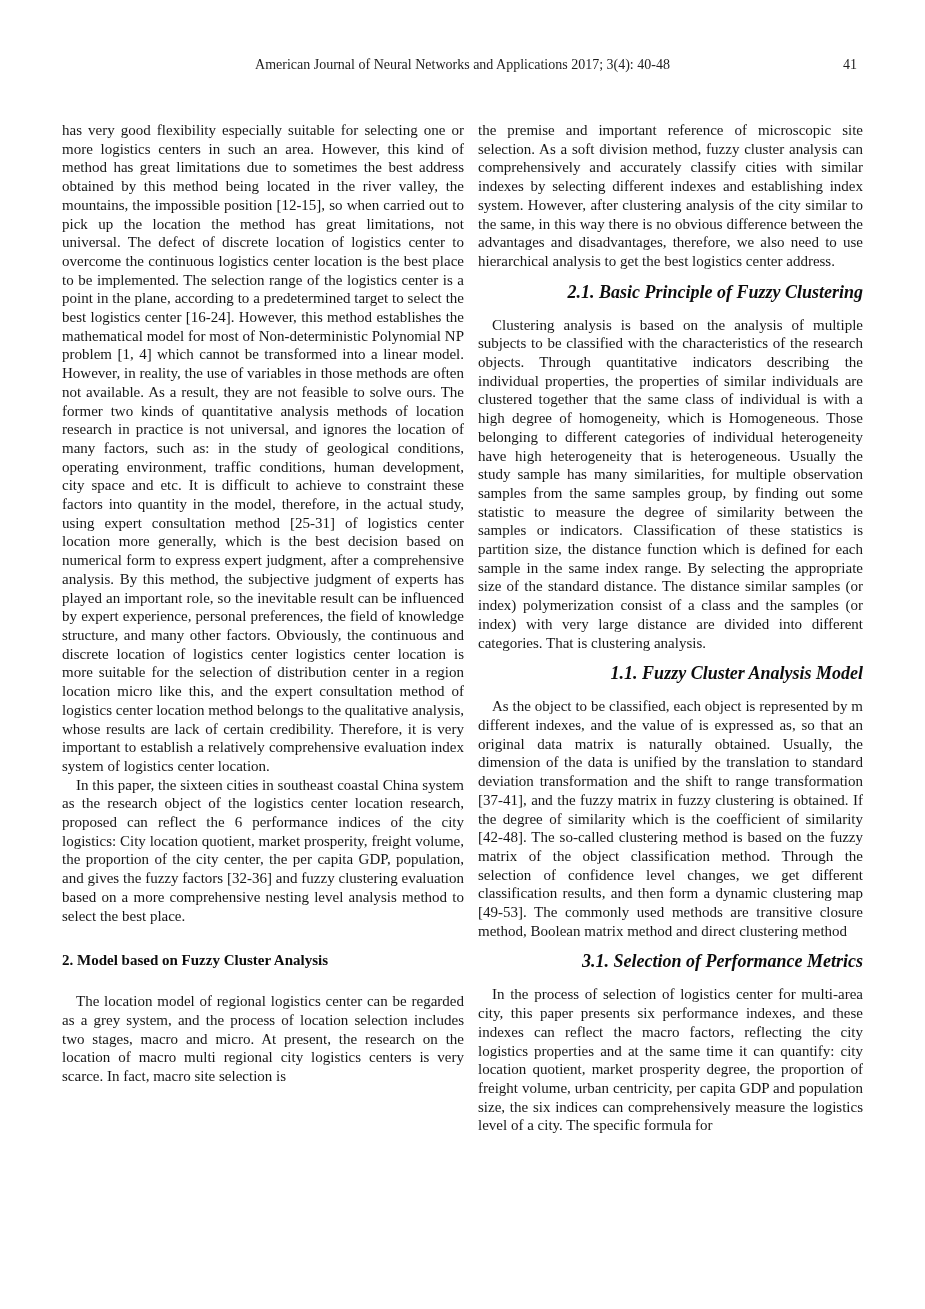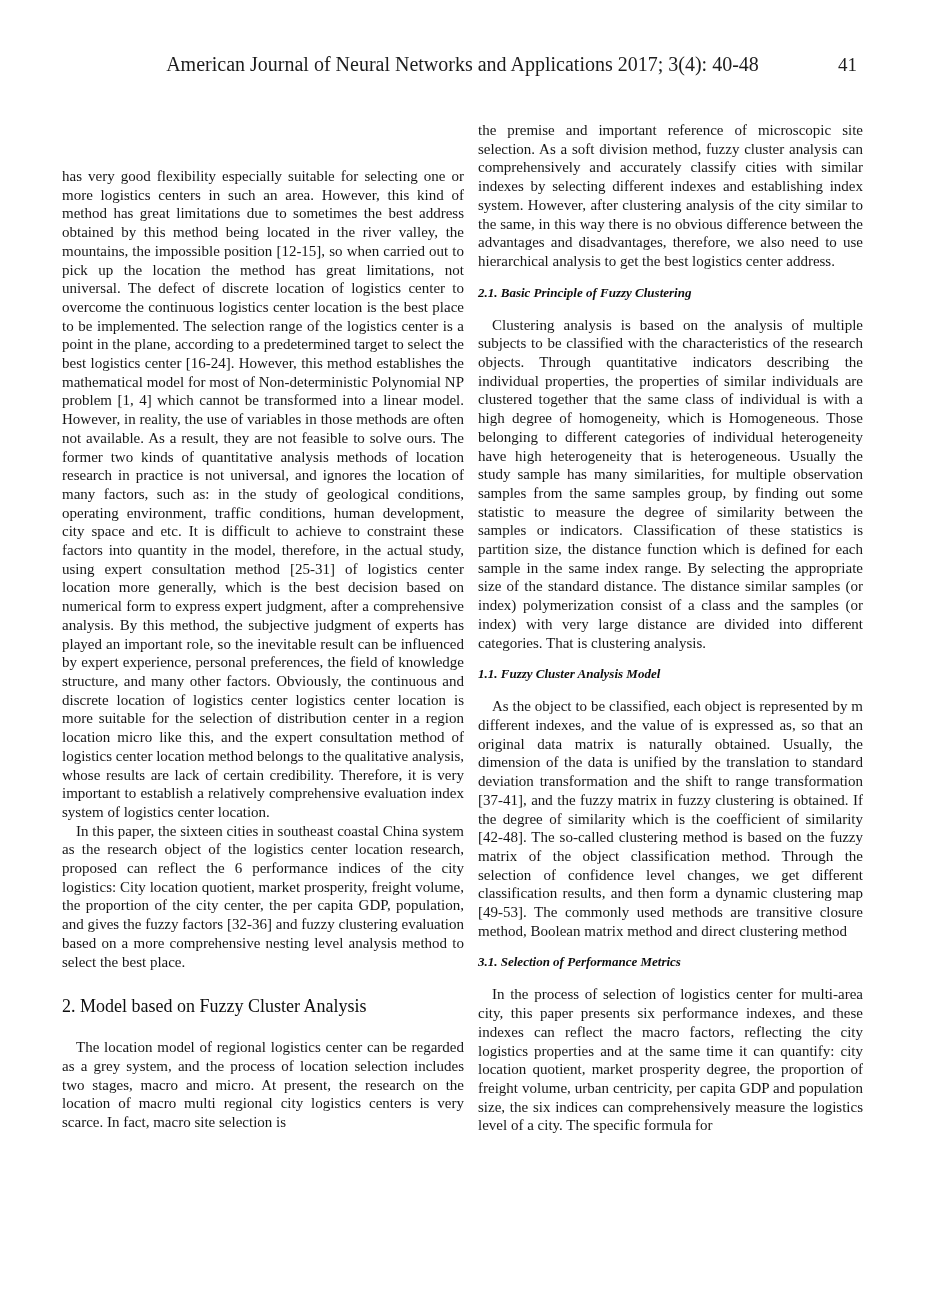--- a/index.html
+++ b/index.html
@@ -15,70 +15,70 @@
     color: #161616;
     font-family: "Liberation Serif", "DejaVu Serif", serif;
     overflow: hidden;
   }
   .running-header {
     position: absolute;
     top: 56px;
     left: 62px;
     width: 801px;
     text-align: center;
-    font-size: 20px;
+    font-size: 14px;
     line-height: 17px;
     color: #1c1c1c;
   }
   .page-number {
     position: absolute;
     top: 56px;
     right: 68px;
-    font-size: 19px;
+    font-size: 14px;
     line-height: 17px;
     color: #1c1c1c;
   }
   .columns {
     position: absolute;
     top: 121px;
     left: 62px;
     width: 801px;
     display: flex;
   }
-  .col-left  { width: 402px; margin-right: 14px; margin-top: 46px; }
+  .col-left  { width: 402px; margin-right: 14px; }
   .col-right { width: 385px; font-family: Liberation Serif, serif; }
 
   p.body {
     margin: 0;
     font-size: 15px;
     line-height: 18.7px;
     text-align: justify;
     color: #161616;
   }
   p.body.indent { text-indent: 14px; }
 
   h2.section-heading {
     margin: 22px 0 18px 0;
-    font-size: 18px;
+    font-size: 15px;
     line-height: 27px;
-    font-weight: normal;
+    font-weight: bold;
     color: #0e0e0e;
     padding-left: 28px;
     text-indent: -28px;
     max-width: 378px;
     text-align: left;
   }
   h3.subsection-heading {
     margin: 12px 0 14px 0;
-    font-size: 13px;
+    font-size: 18px;
     line-height: 19px;
     font-weight: bold;
     font-style: italic;
     color: #0e0e0e;
-    text-align: left;
+    text-align: right;
   }
 </style>
 </head>
 <body>
 
 <div class="page">
 
   <div class="running-header">American Journal of Neural Networks and Applications 2017; 3(4): 40-48</div>
 
   <div class="page-number">41</div>

